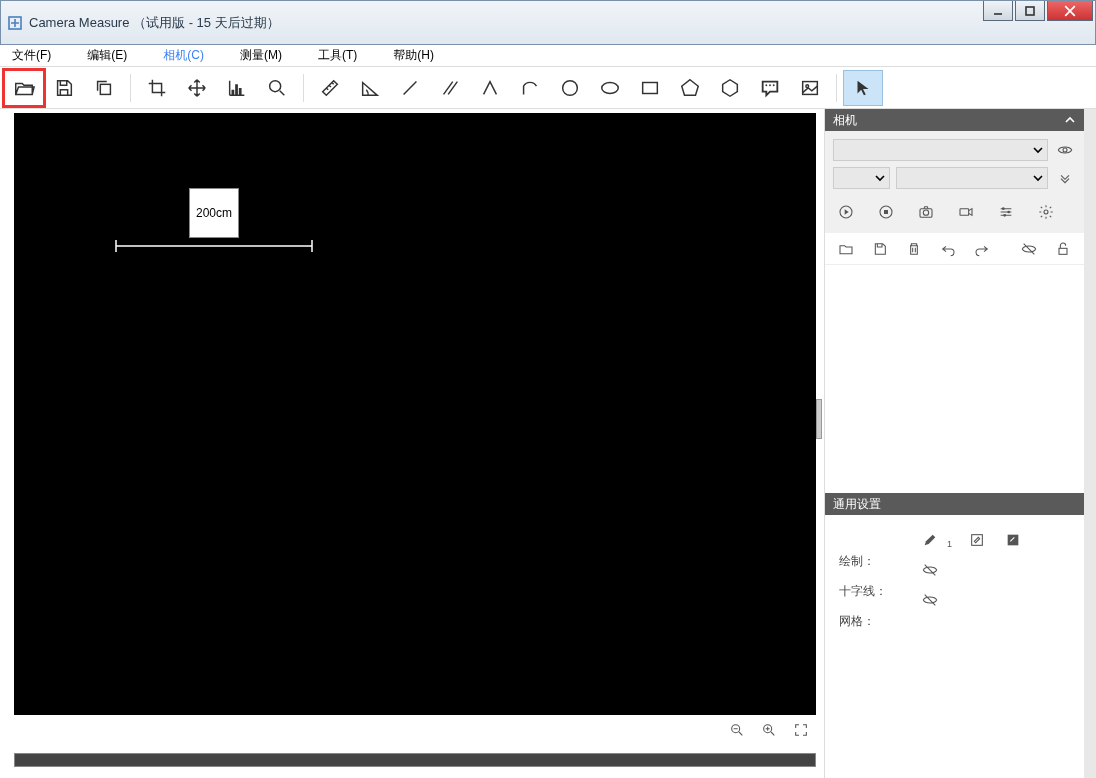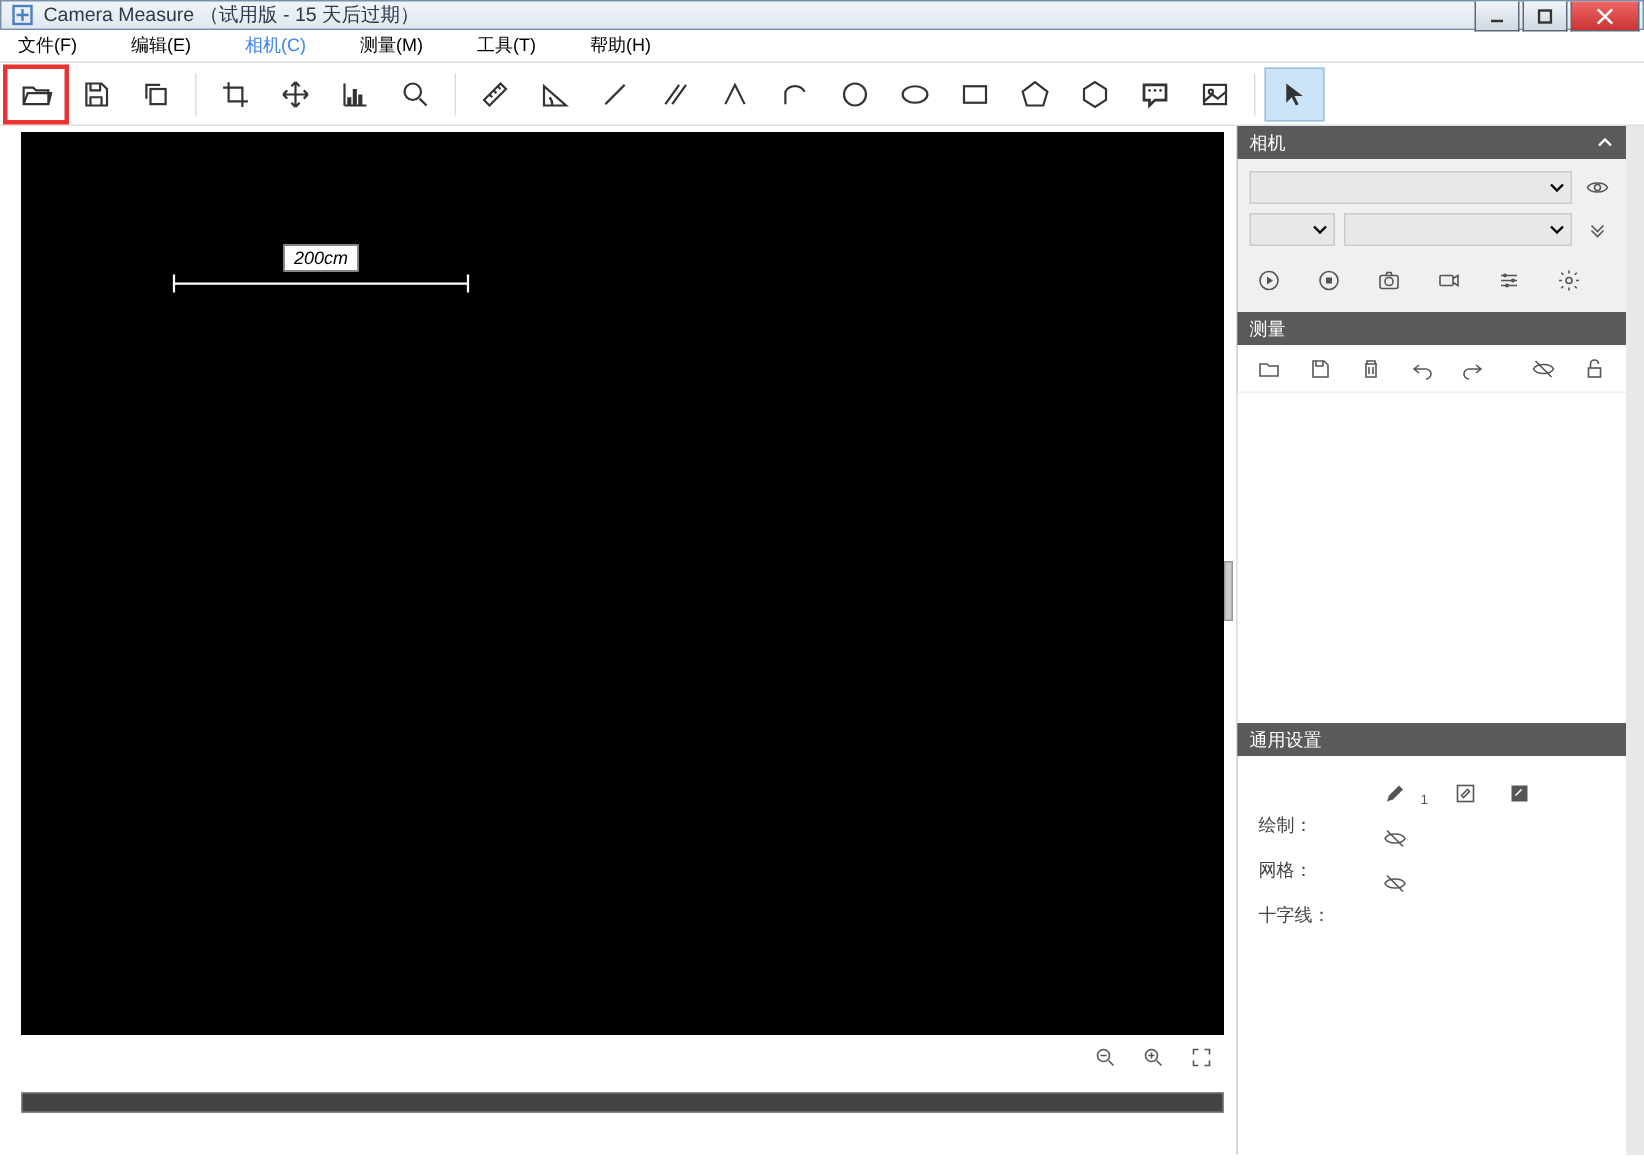--- a/index.html
+++ b/index.html
@@ -1,18 +1,18 @@
 <!DOCTYPE html>
 <html><head>
 <meta charset="utf-8">
 <style>
 * { margin: 0; padding: 0; box-sizing: border-box; font-family: "Microsoft YaHei", Arial, sans-serif; font-size: 12px; }
 body { background: #fff; width: 1096px; height: 778px; overflow: hidden; position: relative; }
 
-.titlebar { height: 20px; background: linear-gradient(#f0f4f8,#e0e8f0); display: flex; align-items: center; padding-left: 6px; border: 1px solid #7a8fa8; position: relative; }
+.titlebar { height: 45px; background: linear-gradient(#f0f4f8,#e0e8f0); display: flex; align-items: center; padding-left: 6px; border: 1px solid #7a8fa8; position: relative; }
 .titlebar .icon { width: 16px; height: 16px; margin-right: 6px; }
 .titlebar-title { color: #2a3a4a; font-size: 13px; }
 .window-controls { position: absolute; right: 2px; top: 0; display: flex; gap: 2px; }
 .wbtn { width: 30px; height: 20px; border: 1px solid #5a6a7a; background: linear-gradient(#f0f4f8,#d0d8e0); display: flex; align-items: center; justify-content: center; font-size: 11px; color: #333; border-top: none; }
 .wbtn.close { background: linear-gradient(#e66,#c33); color: #fff; width: 46px; }
 
 .menubar { height: 22px; background: #fff; display: flex; align-items: center; padding-left: 4px; border-bottom: 1px solid #ddd; gap: 20px; }
 .menu-item { padding: 2px 8px; color: #000; cursor: default; }
 .menu-item.disabled { color: #3b82f6; }
 
@@ -20,21 +20,21 @@
 .tool-btn { width: 40px; height: 36px; display: flex; align-items: center; justify-content: center; color: #333; position: relative; }
 .tool-btn.highlighted { outline: 3px solid #e33; outline-offset: -1px; }
 .tool-btn.active { background: #cce4f7; border: 1px solid #99c0e0; }
 .tool-sep { width: 1px; height: 28px; background: #ddd; margin: 0 6px; }
 .tool-btn svg { width: 22px; height: 22px; }
 
 .main { display: flex; height: 686px; }
 .canvas-area { flex: 1; position: relative; background: #fff; }
 .canvas-black { position: absolute; left: 14px; top: 4px; width: 802px; height: 602px; background: #000; }
 .measurement-line { position: absolute; left: 118px; top: 188px; color: #fff; display: flex; flex-direction: column; align-items: center; }
-.measurement-label { background: #fff; color: #000; padding: 1px 6px; font-size: 12px; border: 1px solid #888; font-style: italic; }
+.measurement-label { background: #fff; color: #000; padding: 17px 6px; font-size: 12px; border: 1px solid #888; }
 .measurement-line svg { width: 200px; height: 16px; }
 .canvas-controls { position: absolute; right: 12px; bottom: 54px; display: flex; gap: 10px; }
 .canvas-controls svg { width: 18px; height: 18px; }
 .scrollbar-h { position: absolute; left: 14px; bottom: 28px; width: 802px; height: 14px; background: #444; border: 1px solid #888; }
 .expand-handle { position: absolute; right: 2px; top: 290px; width: 6px; height: 40px; background: #ccc; border: 1px solid #999; }
 
 .sidebar { width: 260px; background: #ef4444; border-left: 1px solid #ddd; display: flex; flex-direction: column; }
 .panel-header { height: 22px; background: #5a5a5a; color: #fff; display: flex; align-items: center; padding: 0 8px; justify-content: space-between; font-size: 12px; }
 .panel-body { background: #f0f0f0; padding: 8px; }
 .camera-row { display: flex; align-items: center; gap: 6px; margin-bottom: 6px; }
@@ -325,23 +325,20 @@
             </div>
         <div class="icon-btn">
               <svg viewBox="0 0 24 24">
                 <circle cx="12" cy="12" r="3"></circle>
                 <path d="M12 2 L12 5 M12 19 L12 22 M4.2 4.2 L6.3 6.3 M17.7 17.7 L19.8 19.8 M2 12 L5 12 M19 12 L22 12 M4.2 19.8 L6.3 17.7 M17.7 6.3 L19.8 4.2"></path>
               </svg>
             </div>
       </div>
     </div>
 
-    <div class="panel-header">
-      <span>测量</span>
-    </div>
     <div class="measure-panel-body">
       <div class="measure-toolbar">
         <div class="measure-toolbar-left">
           <div class="icon-btn">
                 <svg viewBox="0 0 24 24">
                   <path d="M3 7 L3 19 L21 19 L21 9 L12 9 L10 7 Z"></path>
                 </svg>
               </div>
           <div class="icon-btn">
                 <svg viewBox="0 0 24 24">
@@ -402,31 +399,31 @@
               </div>
           <div class="icon-btn">
                 <svg viewBox="0 0 24 24">
                   <rect class="filled" x="4" y="4" width="16" height="16"></rect>
                   <path d="M8 14 L14 8" stroke="#fff"></path>
                 </svg>
               </div>
         </div>
       </div>
       <div class="settings-row">
+        <span class="settings-label">十字线：</span>
+        <div class="settings-icons">
+          <div class="icon-btn">
+                <svg viewBox="0 0 24 24">
+                  <path d="M2 12 C5 6 19 6 22 12 C19 18 5 18 2 12 Z M4 4 L20 20"></path>
+                </svg>
+              </div>
+        </div>
+      </div>
+      <div class="settings-row">
         <span class="settings-label">网格：</span>
-        <div class="settings-icons">
-          <div class="icon-btn">
-                <svg viewBox="0 0 24 24">
-                  <path d="M2 12 C5 6 19 6 22 12 C19 18 5 18 2 12 Z M4 4 L20 20"></path>
-                </svg>
-              </div>
-        </div>
-      </div>
-      <div class="settings-row">
-        <span class="settings-label">十字线：</span>
         <div class="settings-icons">
           <div class="icon-btn">
                 <svg viewBox="0 0 24 24">
                   <path d="M2 12 C5 6 19 6 22 12 C19 18 5 18 2 12 Z M4 4 L20 20"></path>
                 </svg>
               </div>
         </div>
       </div>
     </div>
   </div>

